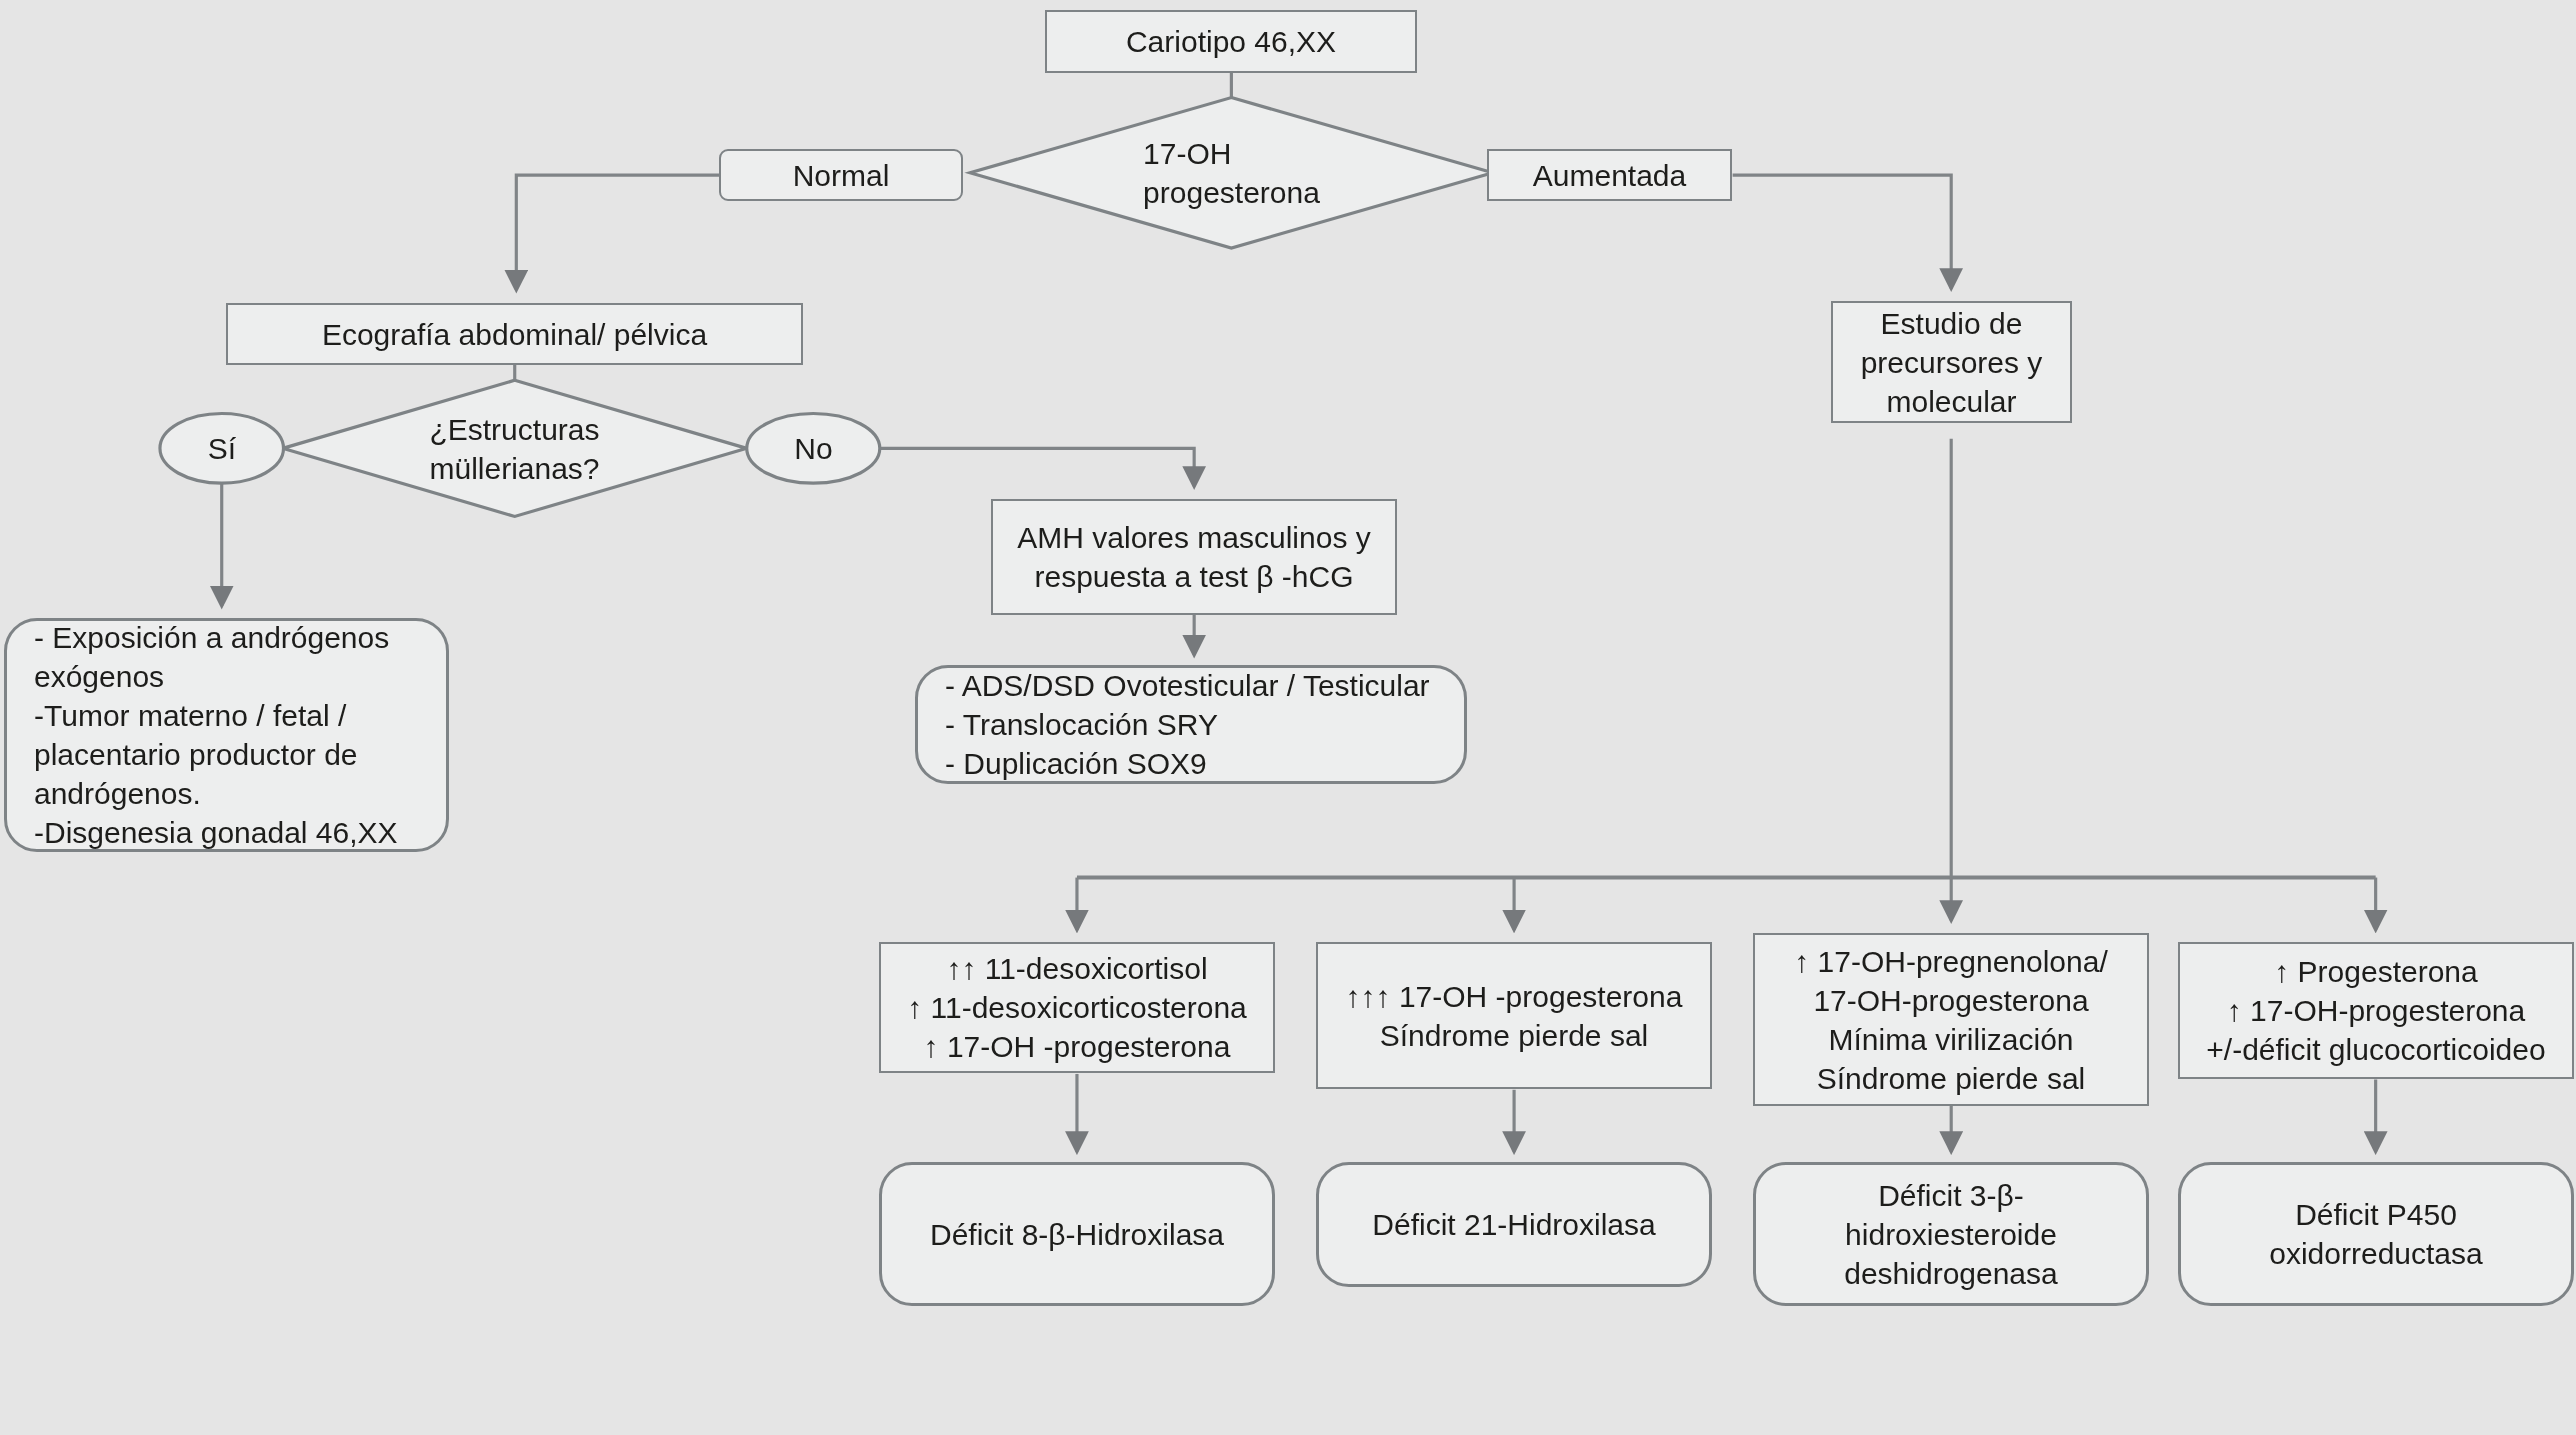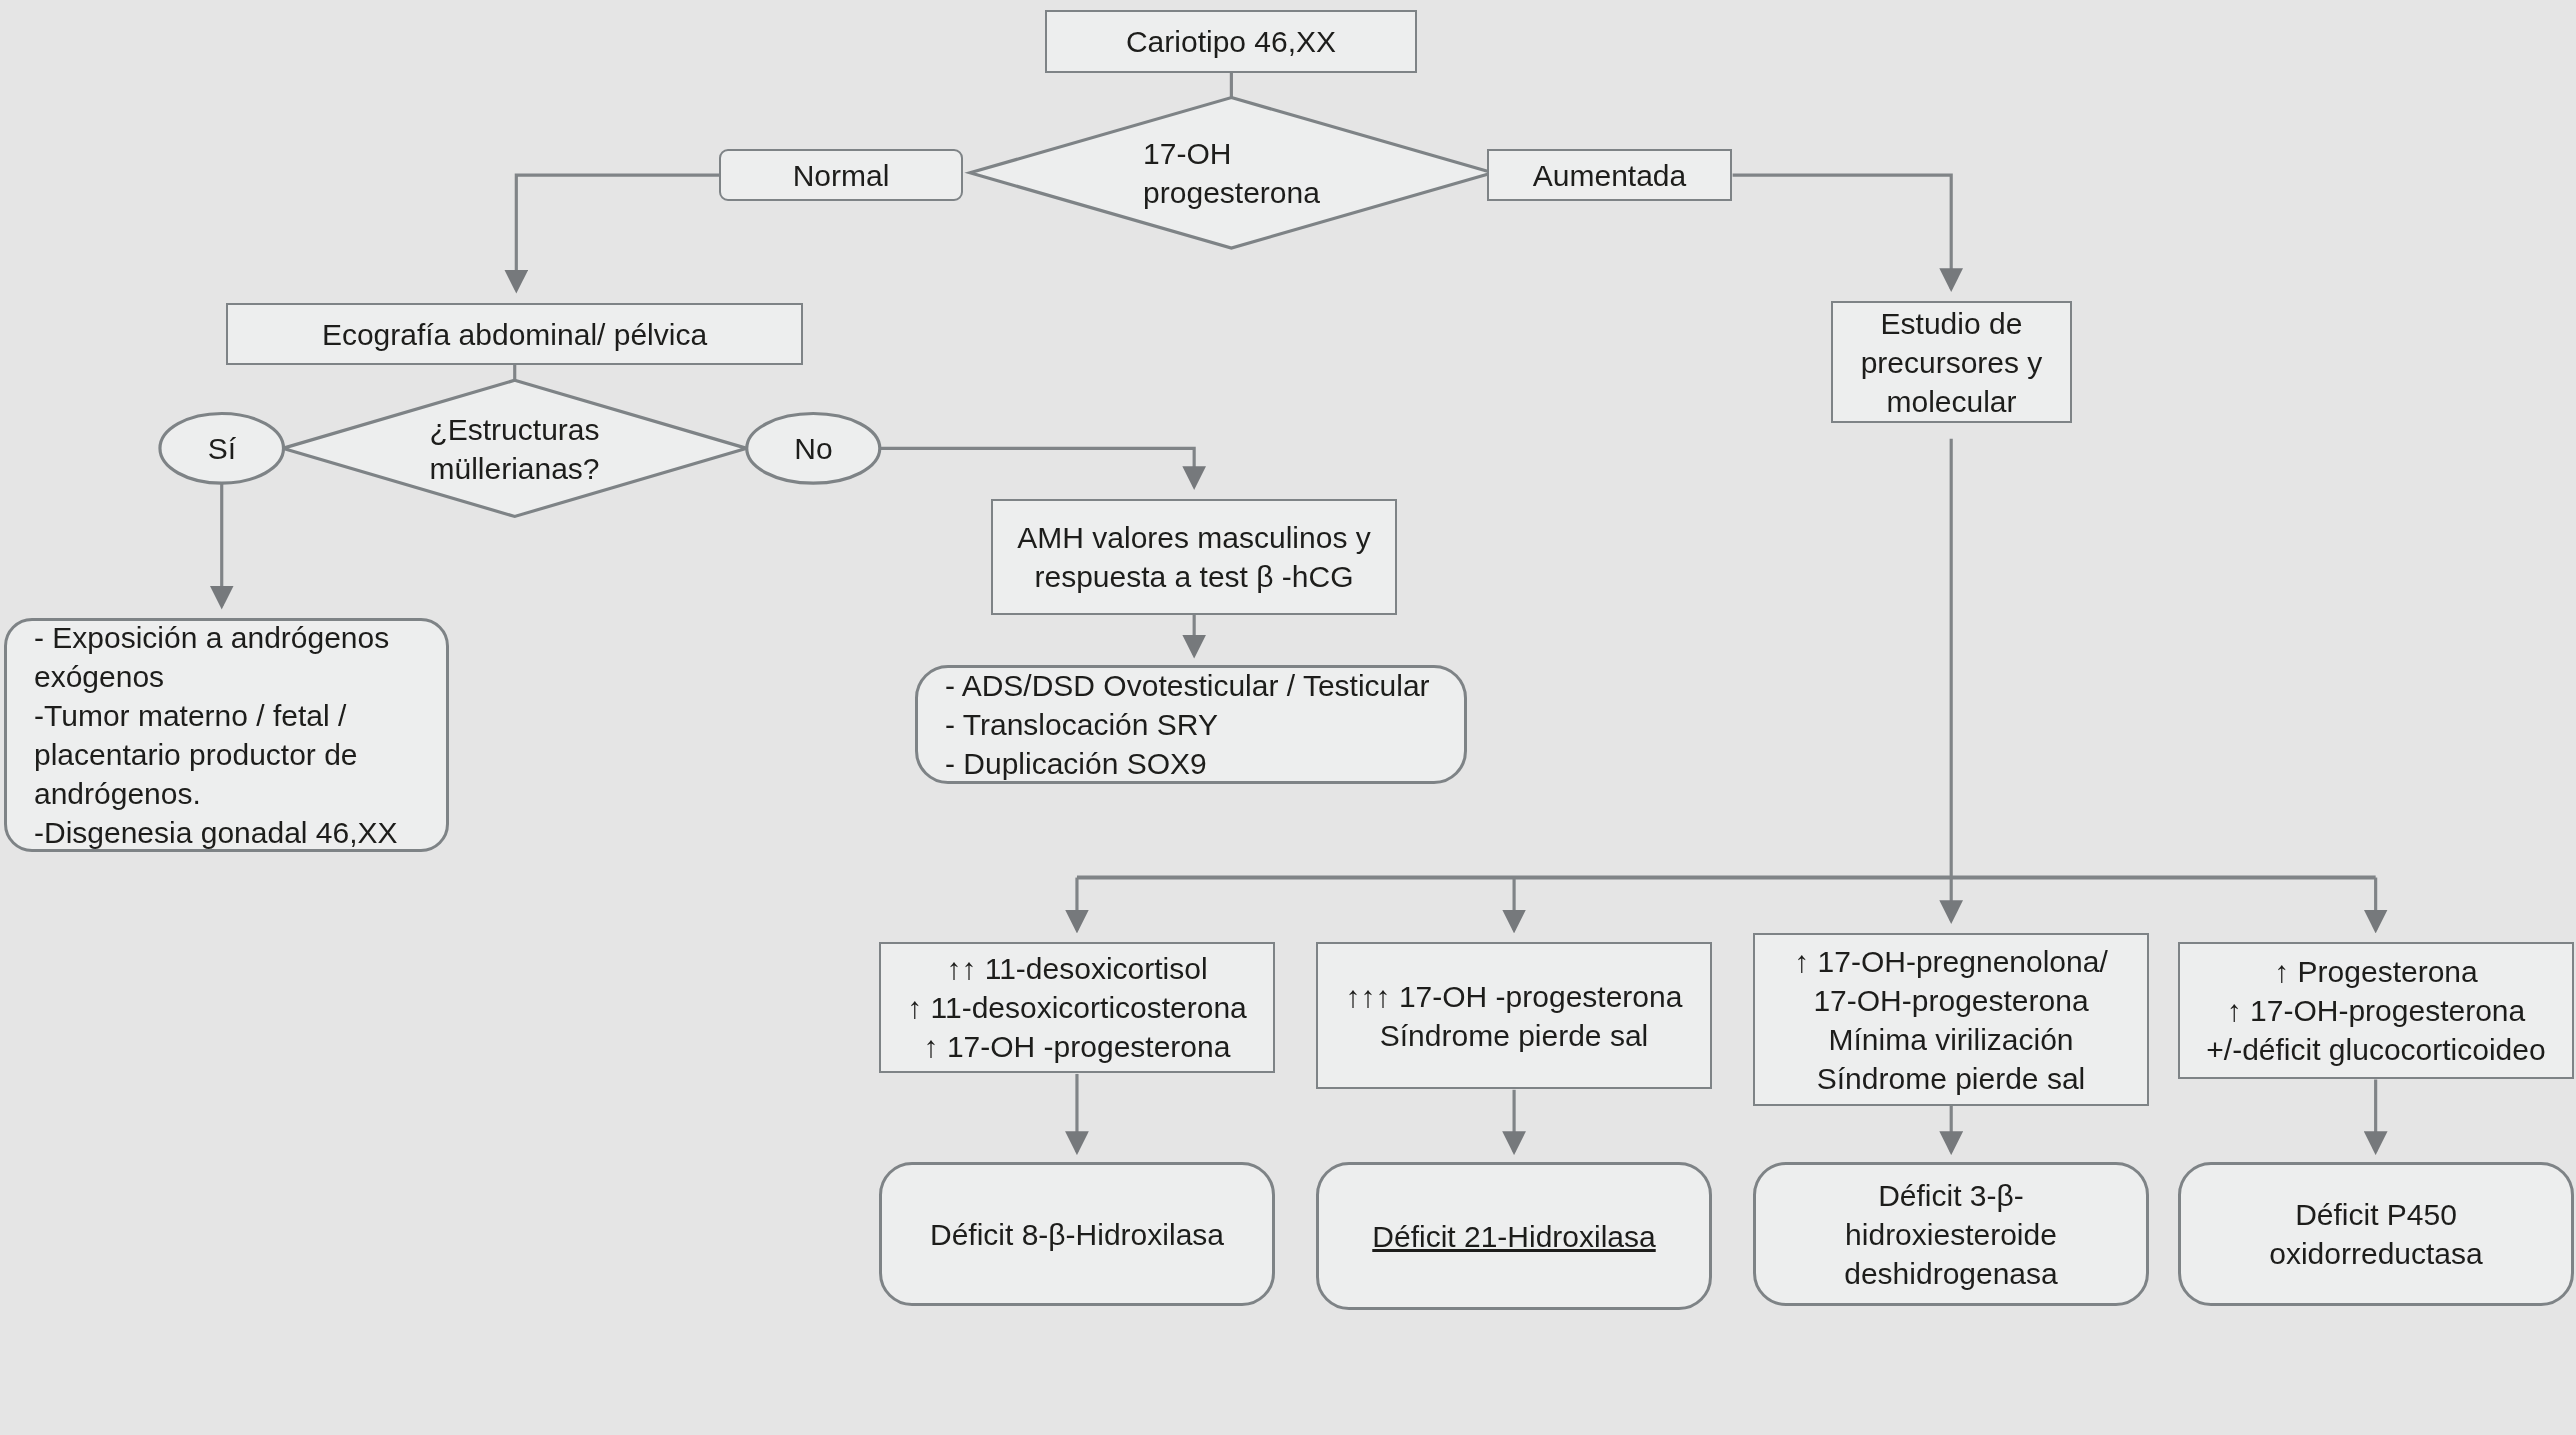--- a/index.html
+++ b/index.html
@@ -121,34 +121,34 @@
 
   <div class="node" style="left:1753px; top:933px; width:396px; height:173px;">↑ 17-OH-pregnenolona/
 17-OH-progesterona
 Mínima virilización
 Síndrome pierde sal</div>
 
   <div class="node" style="left:2178px; top:942px; width:396px; height:137px;">↑ Progesterona
 ↑ 17-OH-progesterona
 +/-déficit glucocorticoideo</div>
 
-  <div class="node rounded leftalign" style="left:4px; top:618px; width:445px; height:234px;border-radius:28px;">- Exposición a andrógenos
+  <div class="node rounded leftalign" style="left:4px; top:618px; width:445px; height:234px;">- Exposición a andrógenos
 exógenos
 -Tumor materno / fetal /
 placentario productor de
 andrógenos.
 -Disgenesia gonadal 46,XX</div>
 
   <div class="node rounded leftalign" style="left:915px; top:665px; width:552px; height:119px;">- ADS/DSD Ovotesticular / Testicular
 - Translocación SRY
 - Duplicación SOX9</div>
 
   <div class="node rounded" style="left:879px; top:1162px; width:396px; height:144px;">Déficit 8-β-Hidroxilasa</div>
 
-  <div class="node rounded" style="left:1316px; top:1162px; width:396px; height:148px;text-decoration:underline;">Déficit 21-Hidroxilasa</div>
+  <div class="node rounded" style="left:1316px; top:1162px; width:396px; height:125px;">Déficit 21-Hidroxilasa</div>
 
   <div class="node rounded" style="left:1753px; top:1162px; width:396px; height:144px;">Déficit 3-β-
 hidroxiesteroide
 deshidrogenasa</div>
 
   <div class="node rounded" style="left:2178px; top:1162px; width:396px; height:144px;">Déficit P450
 oxidorreductasa</div>
 
   <div class="overlay-label" style="left:1097px; top:129px; width:269px; height:87px;">17-OH
 progesterona</div>

